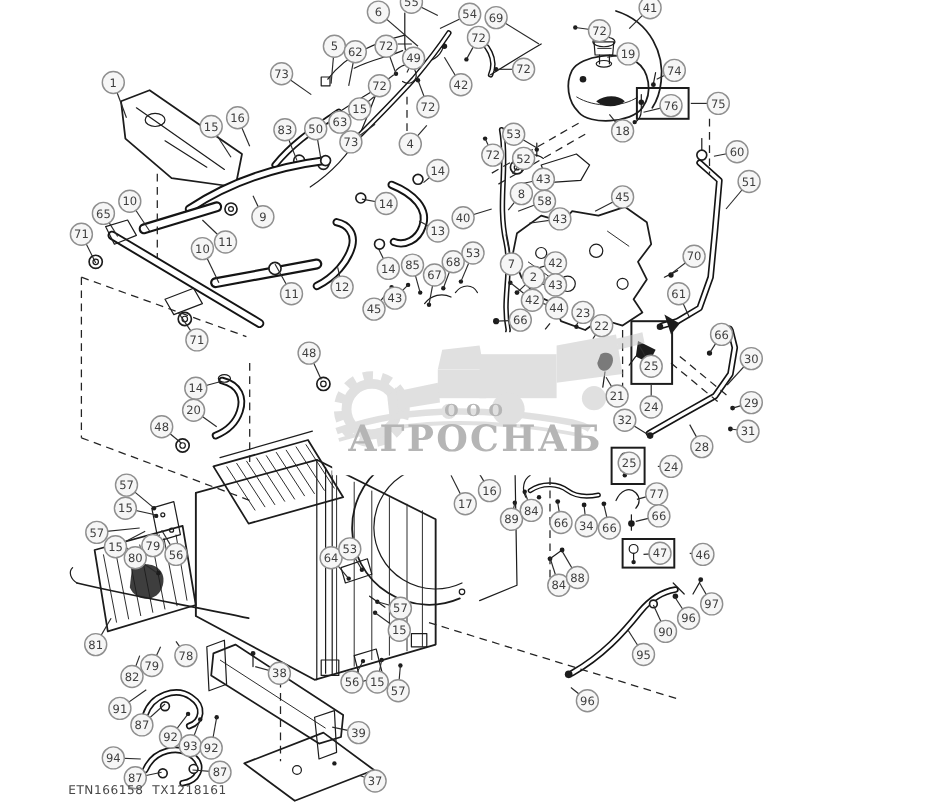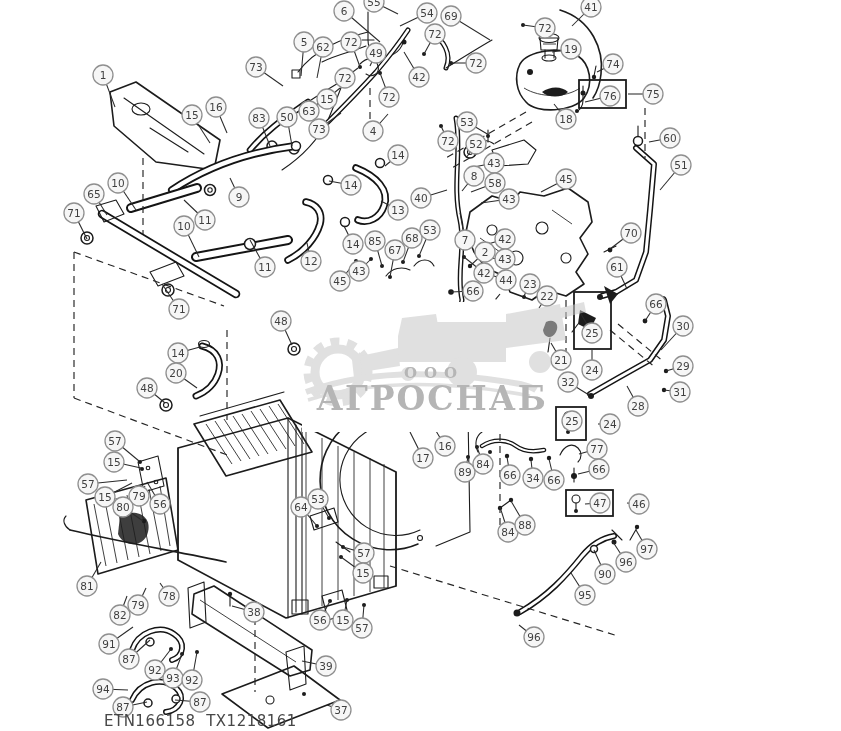--- a/index.html
+++ b/index.html
@@ -1,20 +1,20 @@
 <!DOCTYPE html>
 <html><head>
 <meta charset="utf-8">
 <style>
   html,body{margin:0;padding:0;background:#fff;}
   .stage{position:relative;width:841px;height:731px;background:#ffffff;overflow:hidden;
          font-family:"DejaVu Sans","Liberation Sans",sans-serif;}
   .stage svg{position:absolute;left:0;top:0;}
-  .footer-id{position:absolute;left:62px;top:712px;font-size:15px;color:#474747;
-             letter-spacing:.5px;white-space:pre;margin-left:42px;}
+  .footer-id{position:absolute;left:62px;top:712px;font-size:11px;color:#474747;
+             letter-spacing:.5px;white-space:pre;}
   
   .ln{stroke:#1c1c1c;fill:none;stroke-width:1.6;stroke-linecap:round;stroke-linejoin:round}
   .ln2{stroke:#1c1c1c;fill:none;stroke-width:1.1;stroke-linecap:round;stroke-linejoin:round}
   .thin{stroke:#2a2a2a;fill:none;stroke-width:.9}
   .tube-o{stroke:#141414;fill:none;stroke-linecap:round;stroke-linejoin:round}
   .tube-i{stroke:#ffffff;fill:none;stroke-linecap:round;stroke-linejoin:round}
   .fillDark{fill:#1c1c1c;stroke:none}
   .ring{stroke:#1c1c1c;fill:#ffffff;stroke-width:1.5}
   .dash{stroke:#242424;fill:none;stroke-width:1.15;stroke-dasharray:7 5}
   .wm{opacity:.55}

